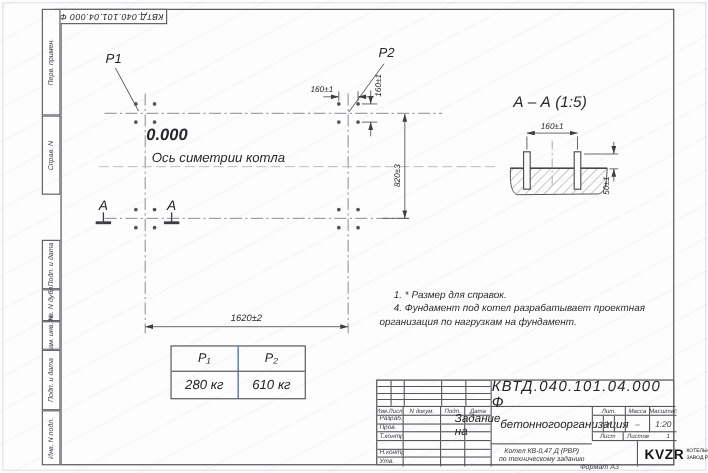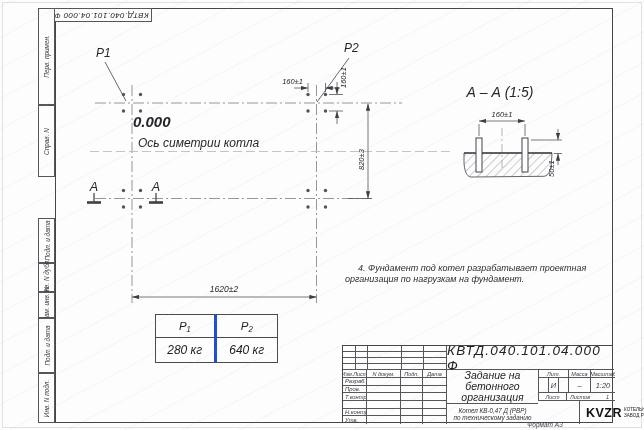--- a/index.html
+++ b/index.html
@@ -16,21 +16,21 @@
   
   .topdoc{position:absolute;left:50px;top:8px;width:102px;height:14px;border:1px solid #55555a;box-sizing:border-box;
     display:flex;align-items:center;justify-content:center;background:#fdfdfe;}
   .topdoc span{transform:rotate(180deg);font-size:8px;font-style:italic;letter-spacing:.4px;color:#26262b;white-space:nowrap;}
   
   .notes{position:absolute;left:345px;top:263px;width:264px;font-size:9px;font-style:italic;color:#2b2b30;}
   .notes p{margin:0 0 1px 0;text-indent:13px;line-height:11.3px;}
   
   .ltable{position:absolute;left:155px;top:314px;width:123px;border:1.2px solid #4a4a50;box-sizing:border-box;
     display:grid;grid-template-columns:1fr 1fr;grid-template-rows:23px 24px;background:#fdfdfe;}
-  .ltable div{border-right:3px solid #1d4ed8;border-bottom:1px solid #4a4a50;display:flex;align-items:center;justify-content:center;
+  .ltable div{border-right:1px solid #1d4ed8;border-bottom:1px solid #4a4a50;display:flex;align-items:center;justify-content:center;
     font-style:italic;font-size:11.5px;color:#222;}
   .ltable div:nth-child(2n){border-right:none;}
   .ltable div:nth-child(n+3){border-bottom:none;font-size:12px;}
   
   .tb{position:absolute;left:342px;top:345px;width:271px;height:78px;border:1.4px solid #45454a;box-sizing:border-box;background:#fdfdfe;}
   .tb .abs{position:absolute;box-sizing:border-box;}
   .cell{border-right:1px solid #55555a;border-bottom:1px solid #55555a;display:flex;align-items:center;justify-content:center;
     font-size:5.5px;font-style:italic;color:#3a3a40;overflow:hidden;}
   .smallgrid{left:0;top:0;width:103px;height:24px;border-bottom:1px solid #55555a;
     background:
@@ -38,21 +38,21 @@
       linear-gradient(#55555a,#55555a) 24px 0/1px 100% no-repeat,
       linear-gradient(#55555a,#55555a) 58px 0/1px 100% no-repeat,
       linear-gradient(#55555a,#55555a) 80px 0/1px 100% no-repeat,
       repeating-linear-gradient(to bottom,transparent 0 5px,#55555a 5px 6px);}
   .hdrrow{left:0;top:24px;width:103px;height:8px;display:grid;grid-template-columns:24px 34px 22px 23px;}
   .sigrows{left:0;top:32px;width:103px;height:46px;display:grid;grid-template-columns:24px 34px 22px 23px;grid-auto-rows:7.66px;}
   .sigrows .cell{justify-content:flex-start;padding-left:2px;font-size:5.8px;}
   .docnum{left:103px;top:0;width:168px;height:24px;border-left:1px solid #55555a;border-bottom:1px solid #55555a;
     display:flex;align-items:center;justify-content:center;font-size:13.5px;font-style:italic;letter-spacing:1.2px;color:#222;}
   .ttl{left:103px;top:24px;width:92px;height:34px;border-left:1px solid #55555a;border-bottom:1px solid #55555a;
-    display:flex;flex-direction:column;align-items:center;justify-content:center;font-size:10.5px;font-style:italic;line-height:11px;color:#222;}
+    display:flex;align-items:center;justify-content:center;font-size:10.5px;font-style:italic;line-height:11px;color:#222;}
   .prod{left:103px;top:58px;width:92px;height:20px;border-left:1px solid #55555a;
     display:flex;flex-direction:column;align-items:center;justify-content:center;font-size:6.3px;font-style:italic;line-height:7.5px;color:#333;}
   .rhdr{left:195px;top:24px;width:76px;height:8px;border-left:1px solid #55555a;display:grid;grid-template-columns:30px 22px 24px;}
   .rval{left:195px;top:32px;width:76px;height:15px;border-left:1px solid #55555a;display:grid;grid-template-columns:10px 10px 10px 22px 24px;}
   .rval .cell{font-size:7.5px;}
   .rlist{left:195px;top:47px;width:76px;height:8px;border-left:1px solid #55555a;display:grid;grid-template-columns:28px 48px;}
   .listov{display:flex;align-items:center;justify-content:space-between;padding:0 6px 0 3px;border-bottom:1px solid #55555a;
     font-size:5.5px;font-style:italic;color:#3a3a40;}
   .logo-row{left:195px;top:55px;width:76px;height:23px;border-left:1px solid #55555a;display:flex;align-items:center;padding:0 4px;gap:2px;margin-left:41px;}
   .brand{font-weight:bold;font-size:12.5px;letter-spacing:.5px;color:#111;font-style:normal;}
@@ -193,28 +193,29 @@
     <g stroke="#55555a" stroke-width="0.8">
       <line x1="531" y1="140" x2="562" y2="140"></line>
       <line x1="554" y1="153.5" x2="562" y2="153.5"></line>
       <line x1="558" y1="129" x2="558" y2="140" marker-end="url(#arr)"></line>
       <line x1="558" y1="165" x2="558" y2="153.5" marker-end="url(#arr)"></line>
     </g>
     <text x="554" y="177" transform="rotate(-90 554 177)" class="dimtxt">50±1</text>
   </svg>
 
   <div class="notes">
+    <p>1. * Размер для справок.</p>
     <p>4. Фундамент под котел разрабатывает проектная организация по нагрузкам на фундамент.</p>
   </div>
 
   <div class="ltable">
     <div>P₁</div>
     <div>P₂</div>
     <div>280 кг</div>
-    <div>640 кг</div>
+    <div>610 кг</div>
   </div>
 
   <div class="tb">
     <div class="abs smallgrid"></div>
 
     <div class="abs hdrrow">
       <div class="cell">Изм.Лист</div>
       <div class="cell">N докум.</div>
       <div class="cell">Подп.</div>
       <div class="cell" style="border-right:none">Дата</div>

